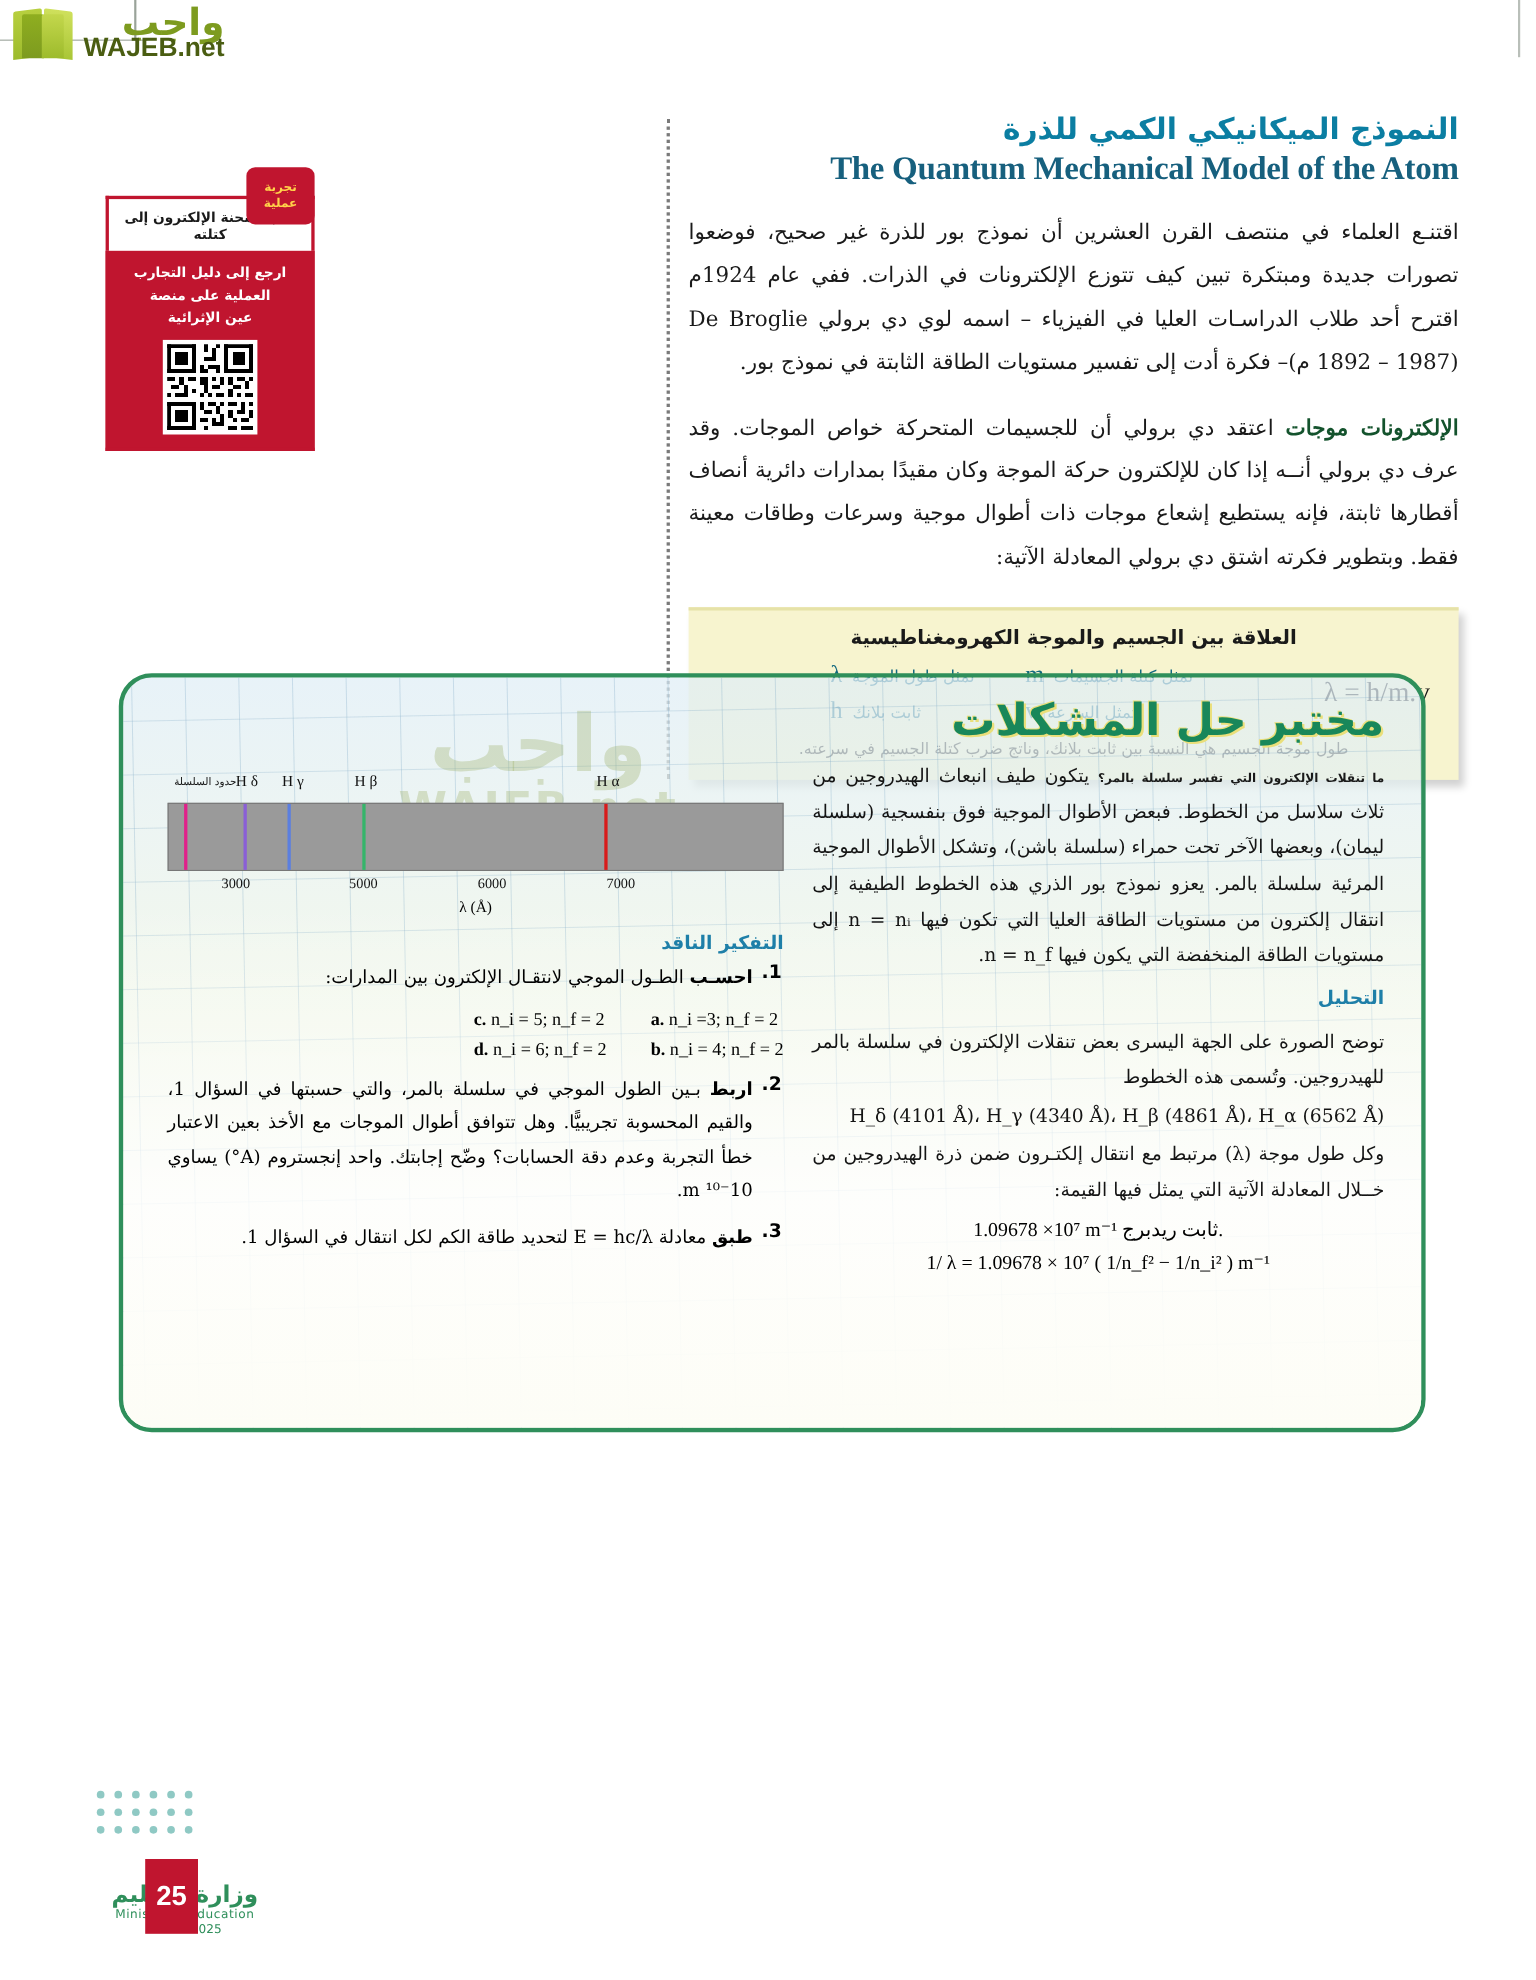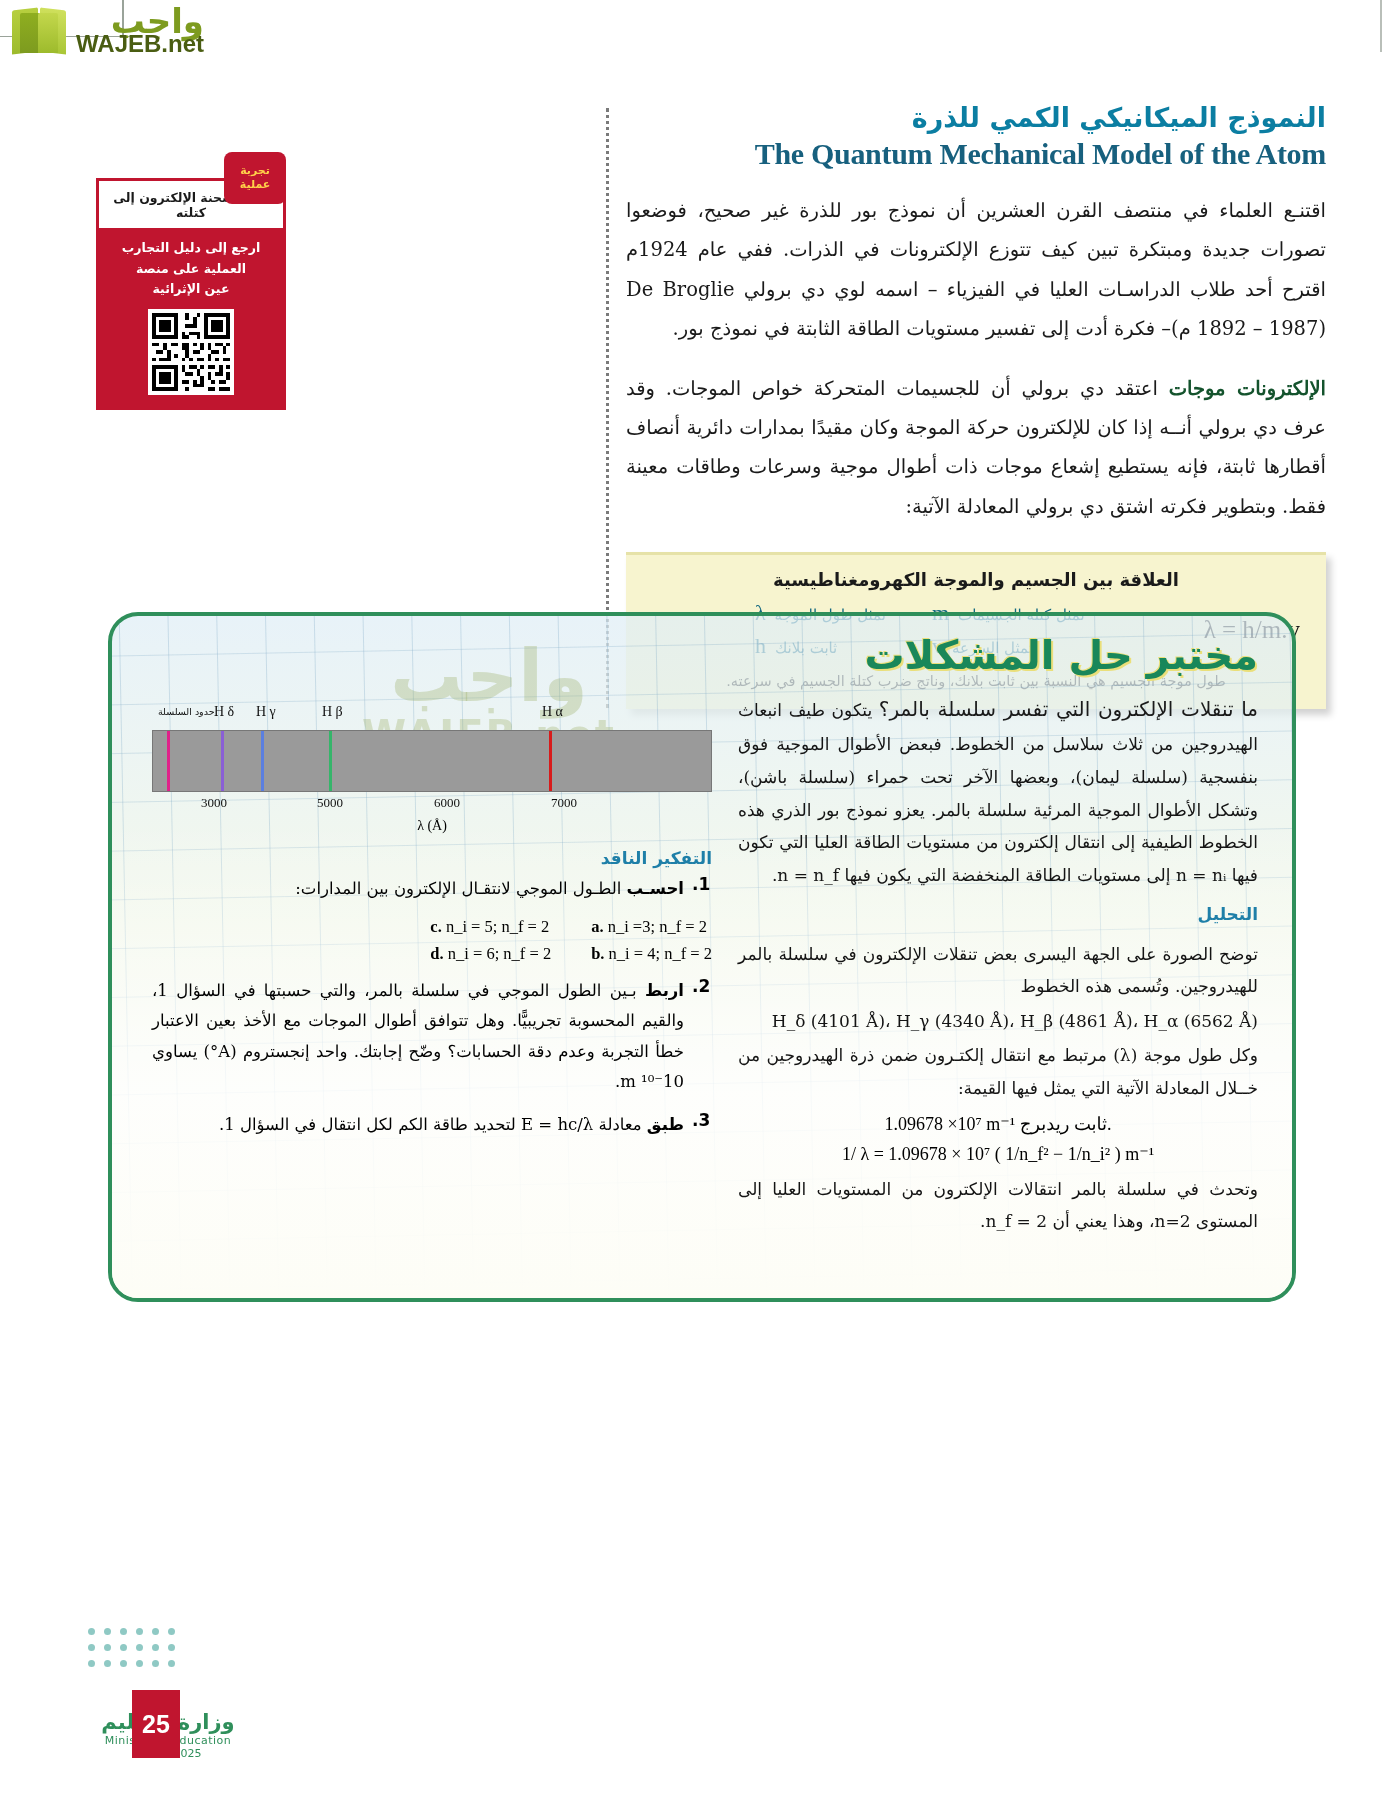--- a/index.html
+++ b/index.html
@@ -144,21 +144,21 @@
   }
   .lab-h2 {
     font-family:"DejaVu Sans",sans-serif; font-size:29px; font-weight:bold;
     color:#19875a; margin-top:8px;
   }
 
   .lab-cols { position:relative; display:flex; padding:10px 34px 0 30px; gap:26px; }
   .lab-right { width:520px; }
   .lab-left  { width:560px; }
 
-  .q-lead { font-family:"DejaVu Sans",sans-serif; font-size:20px; font-weight:normal; color:#1a1a1a; }
+  .q-lead { font-family:"DejaVu Sans",sans-serif; font-size:11px; font-weight:bold; color:#1a1a1a; }
   .lab-p {
     font-family:"DejaVu Serif",serif; font-size:17px; line-height:1.92; color:#141414;
     text-align:justify; text-align-last:right; direction:rtl; margin-top:2px;
   }
   .sub-h {
     font-family:"DejaVu Sans",sans-serif; font-size:17px; font-weight:bold;
     color:#1e7fa8; margin-top:12px; margin-bottom:14px; text-align:right;
   }
   .math-c { font-family:"Liberation Serif",serif; font-size:18px; text-align:center; direction:ltr; margin:8px 0; }
 
@@ -387,21 +387,20 @@
           <span class="q-lead">ما تنقلات الإلكترون التي تفسر سلسلة بالمر؟</span>
           <span>يتكون طيف انبعاث الهيدروجين من ثلاث سلاسل من الخطوط. فبعض الأطوال الموجية فوق بنفسجية (سلسلة ليمان)، وبعضها الآخر تحت حمراء (سلسلة باشن)، وتشكل الأطوال الموجية المرئية سلسلة بالمر. يعزو نموذج بور الذري هذه الخطوط الطيفية إلى انتقال إلكترون من مستويات الطاقة العليا التي تكون فيها n = nᵢ إلى مستويات الطاقة المنخفضة التي يكون فيها n = n_f.</span>
         </p>
 
         <div class="sub-h">التحليل</div>
         <p class="lab-p">توضح الصورة على الجهة اليسرى بعض تنقلات الإلكترون في سلسلة بالمر للهيدروجين. وتُسمى هذه الخطوط</p>
         <p class="lab-p">H_δ (4101 Å)، H_γ (4340 Å)، H_β (4861 Å)، H_α (6562 Å)</p>
         <p class="lab-p">وكل طول موجة (λ) مرتبط مع انتقال إلكتـرون ضمن ذرة الهيدروجين من خــلال المعادلة الآتية التي يمثل فيها القيمة:</p>
         <div class="math-c">1.09678 ×10⁷ m⁻¹ ثابت ريدبرج.</div>
         <div class="math-c">1/ λ = 1.09678 × 10⁷ ( 1/n_f² − 1/n_i² ) m⁻¹</div>
-        <p class="lab-p">وتحدث في سلسلة بالمر انتقالات الإلكترون من المستويات العليا إلى المستوى n=2، وهذا يعني أن n_f = 2.</p>
       </div>
 
       <div class="lab-left">
 
         <div class="spec-fig">
           <div class="spec-labels">
             <span class="tiny" style="left:6px;  top:2px;">حدود السلسلة</span>
             <span style="left:62px; top:0;">H δ</span>
             <span style="left:104px;top:0;">H γ</span>
             <span style="left:170px;top:0;">H β</span>

